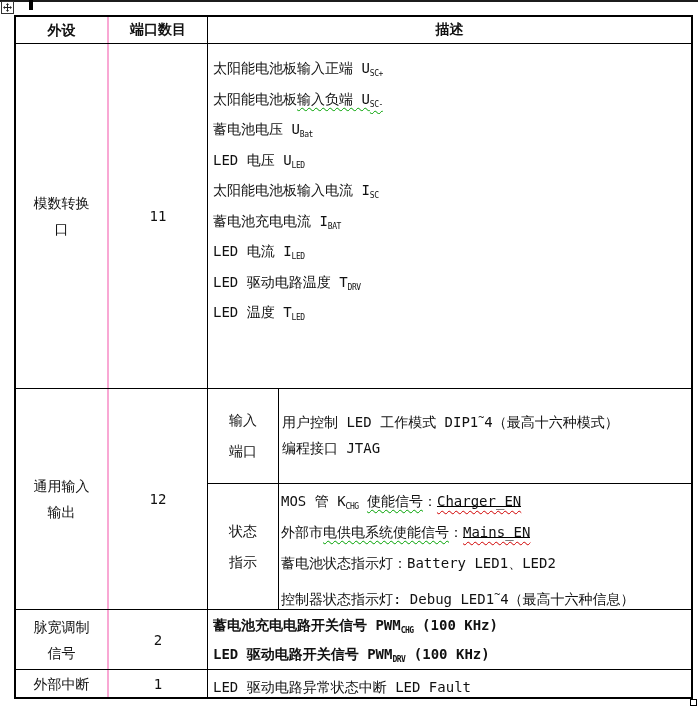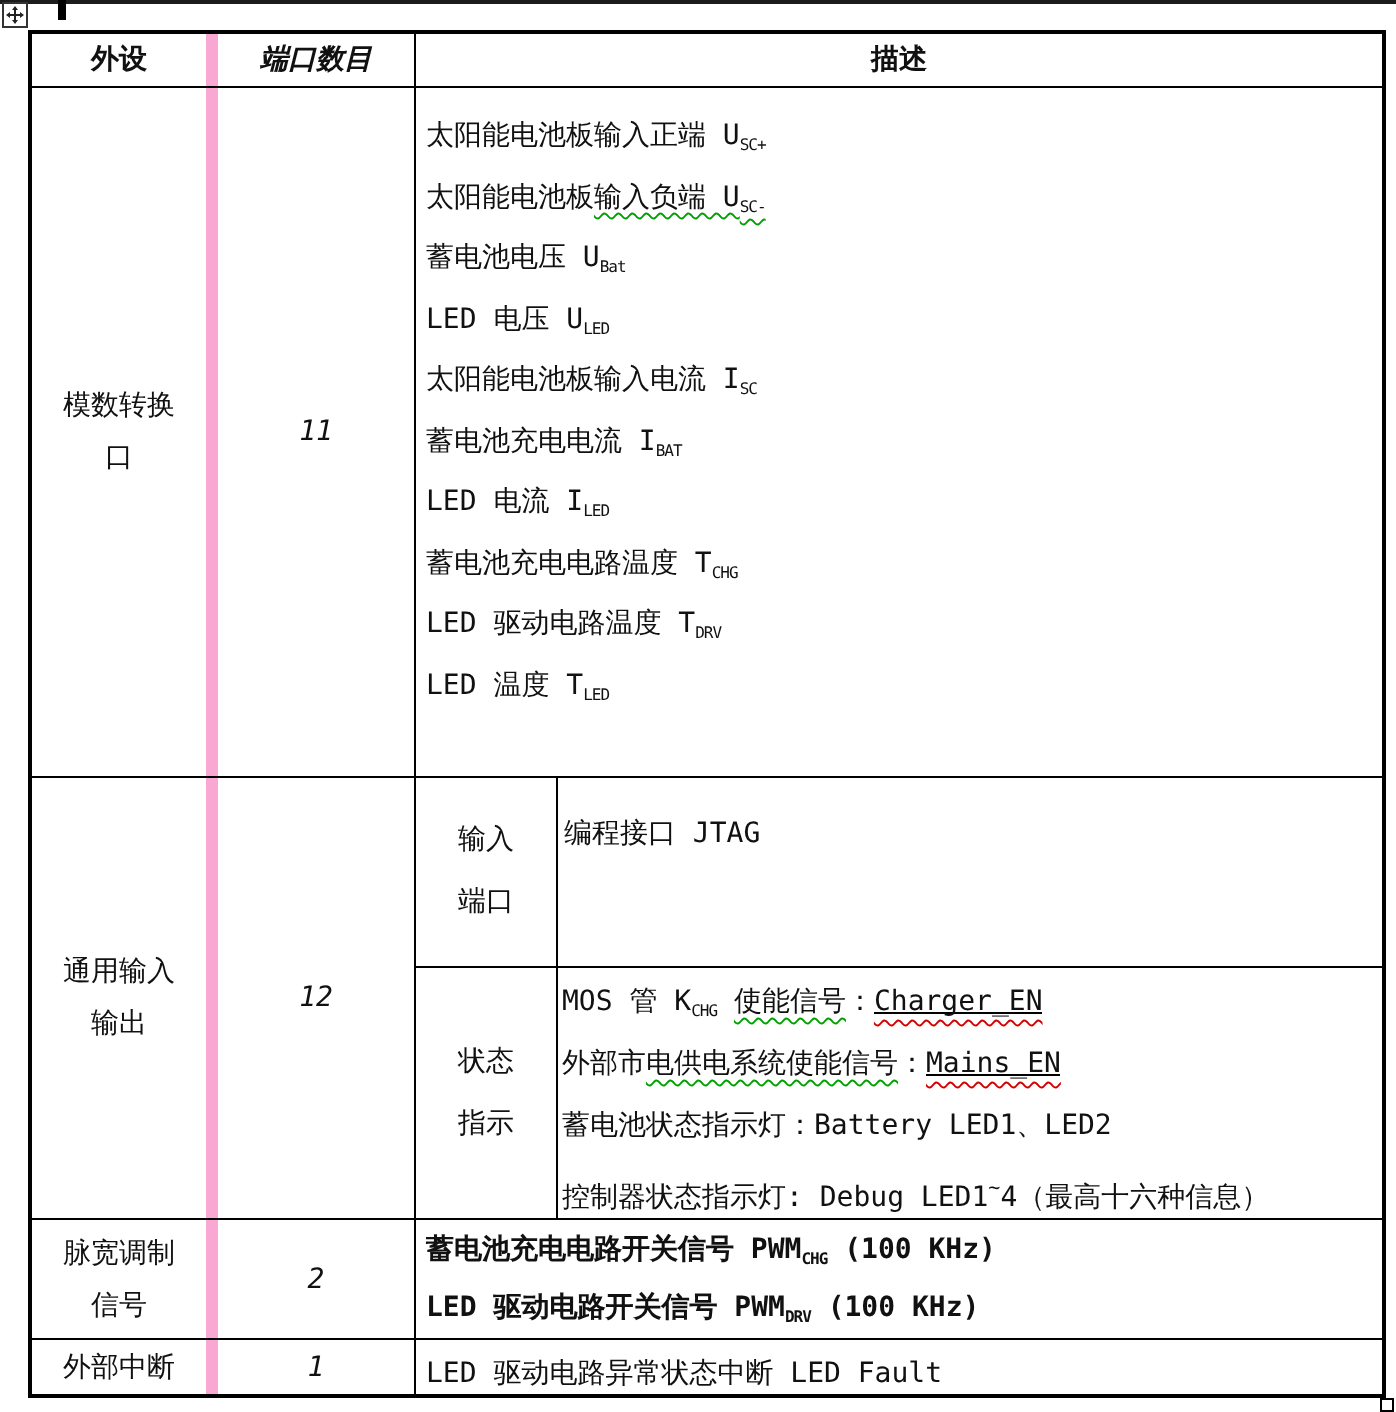--- a/index.html
+++ b/index.html
@@ -14,25 +14,25 @@
     position:absolute; top:1px; left:1px; width:13px; height:13px;
     border:1px solid #333; background:#fff; display:flex; align-items:center; justify-content:center;
   }
   .cursor-mark { position:absolute; top:0; left:29px; width:4px; height:10px; background:#000; }
   .tbl {
     position:absolute; left:14px; top:15px; width:679px;
     border:2px solid #000; background:#fff;
   }
   .row { display:flex; border-top:1px solid #000; }
   .row:first-child { border-top:none; }
-  .c1 { width:93px; flex:none; border-right:6px solid #f9a8d4;
+  .c1 { width:93px; flex:none; border-right:2px solid #f9a8d4;
         display:flex; flex-direction:column; align-items:center; justify-content:center;
         text-align:center; padding:0 12px; line-height:26px; }
   .c2 { width:99px; flex:none; border-right:1px solid #000;
-        display:flex; align-items:center; justify-content:center; text-align:center;font-style:italic; }
+        display:flex; align-items:center; justify-content:center; text-align:center; }
   .c3 { flex:1; min-width:0; }
   .header { height:26px; font-weight:bold; }
   .header .c1, .header .c2 { justify-content:center; }
   .header .c3 { display:flex; align-items:center; justify-content:center; text-align:center; }
   .r-adc  { height:345px; }
   .r-pwm  { height:60px; }
   .r-ext  { height:28px; }
   .gpio-sub  { display:flex; }
   .gpio-sub2 { border-top:1px solid #000; }
   .s-inp { height:94px; }
@@ -85,35 +85,35 @@
     <div class="c2">11</div>
     <div class="c3">
       <div class="desc d-adc">
           <div class="line"><span>太阳能电池板输入正端 U</span><span class="sub">SC+</span></div>
           <div class="line"><span>太阳能电池板</span><span class="gw">输入负端 U</span><span class="sub gw">SC-</span></div>
           <div class="line"><span>蓄电池电压 U</span><span class="sub">Bat</span></div>
           <div class="line"><span>LED 电压 U</span><span class="sub">LED</span></div>
           <div class="line"><span>太阳能电池板输入电流 I</span><span class="sub">SC</span></div>
           <div class="line"><span>蓄电池充电电流 I</span><span class="sub">BAT</span></div>
           <div class="line"><span>LED 电流 I</span><span class="sub">LED</span></div>
-          <div class="line"><span>蓄电池充电电路温度 T</span><span class="sub">CHG</span></div>
           <div class="line"><span>LED 驱动电路温度 T</span><span class="sub">DRV</span></div>
           <div class="line"><span>LED 温度 T</span><span class="sub">LED</span></div>
         </div>
     </div>
   </div>
 
   <div class="row">
     <div class="c1">通用输入输出</div>
     <div class="c2">12</div>
     <div class="c3">
       <div class="gpio-sub s-inp">
         <div class="sc">输入端口</div>
         <div class="sd">
           <div class="desc d-inp">
+              <div class="line"><span>用户控制 LED 工作模式 DIP1</span><span class="sup">~</span><span>4（最高十六种模式）</span></div>
               <div class="line"><span>编程接口 JTAG</span></div>
             </div>
         </div>
       </div>
       <div class="gpio-sub gpio-sub2 s-sta">
         <div class="sc">状态指示</div>
         <div class="sd">
           <div class="desc d-sta">
               <div class="line"><span>MOS 管 K</span><span class="sub">CHG</span><span> </span><span class="gw">使能信号</span><span>：</span><span class="rw">Charger_EN</span></div>
               <div class="line"><span>外部市</span><span class="gw">电供电系统使能信号</span><span>：</span><span class="rw">Mains_EN</span></div>

